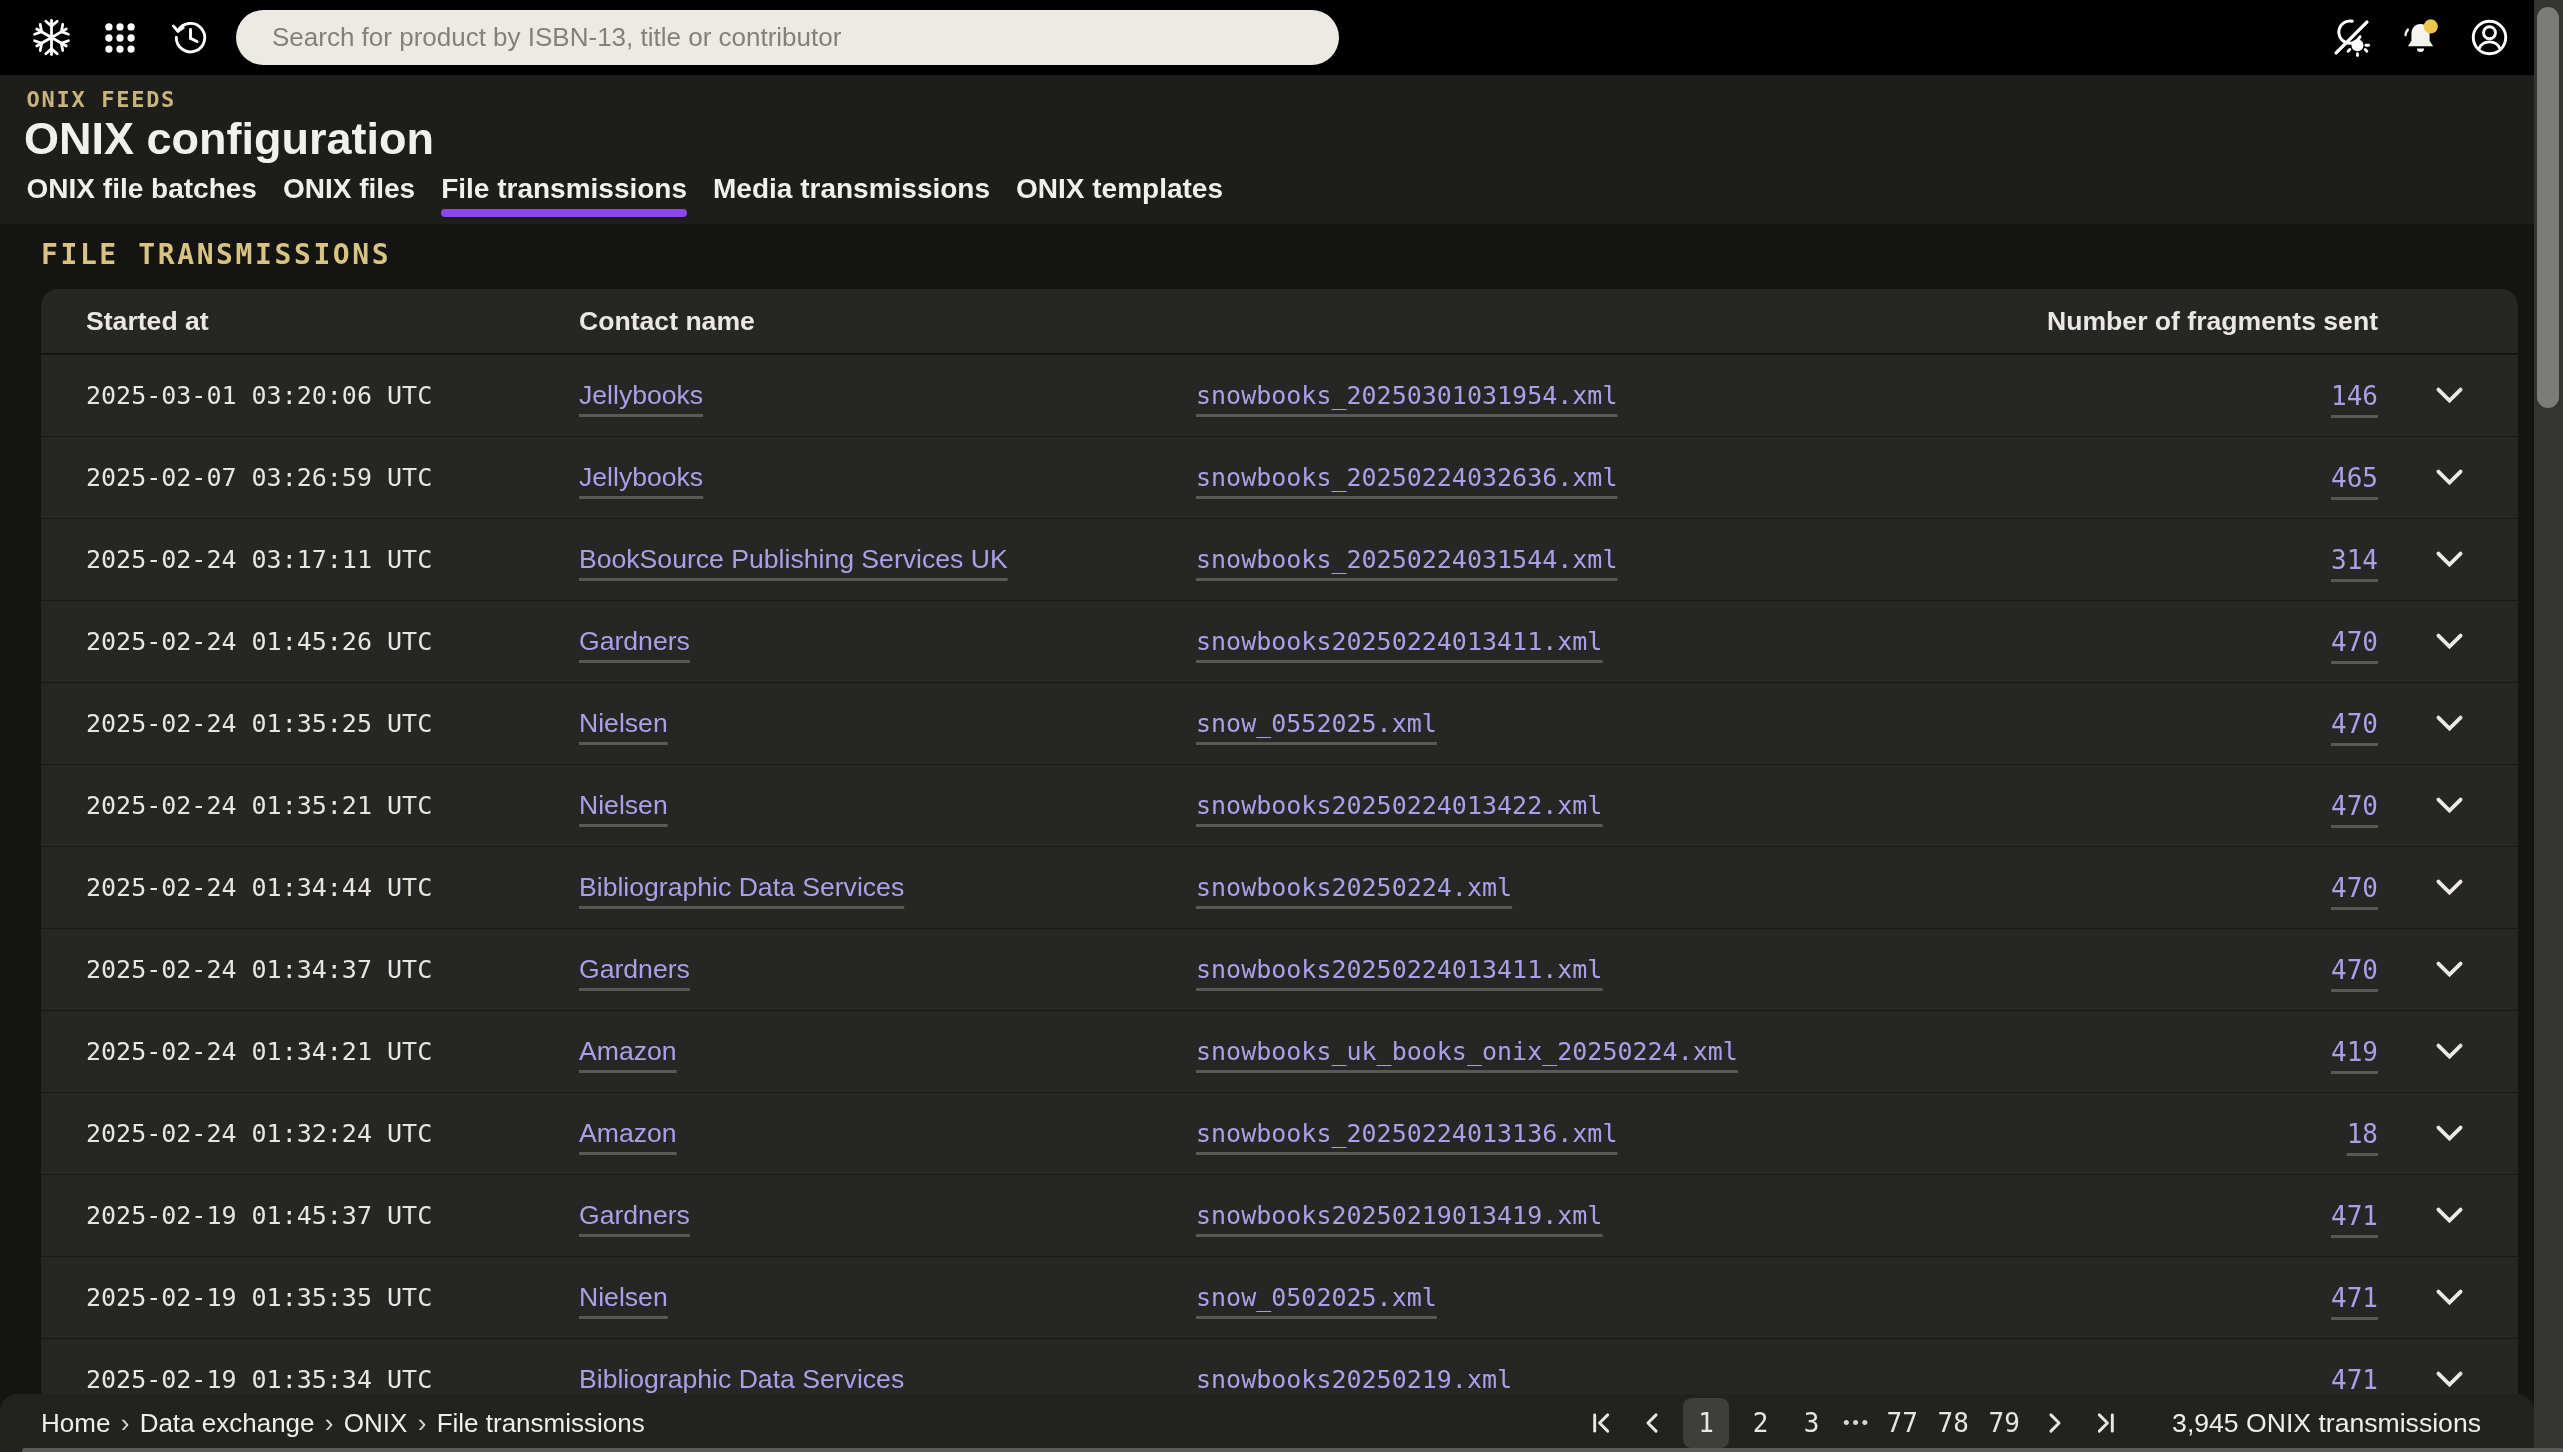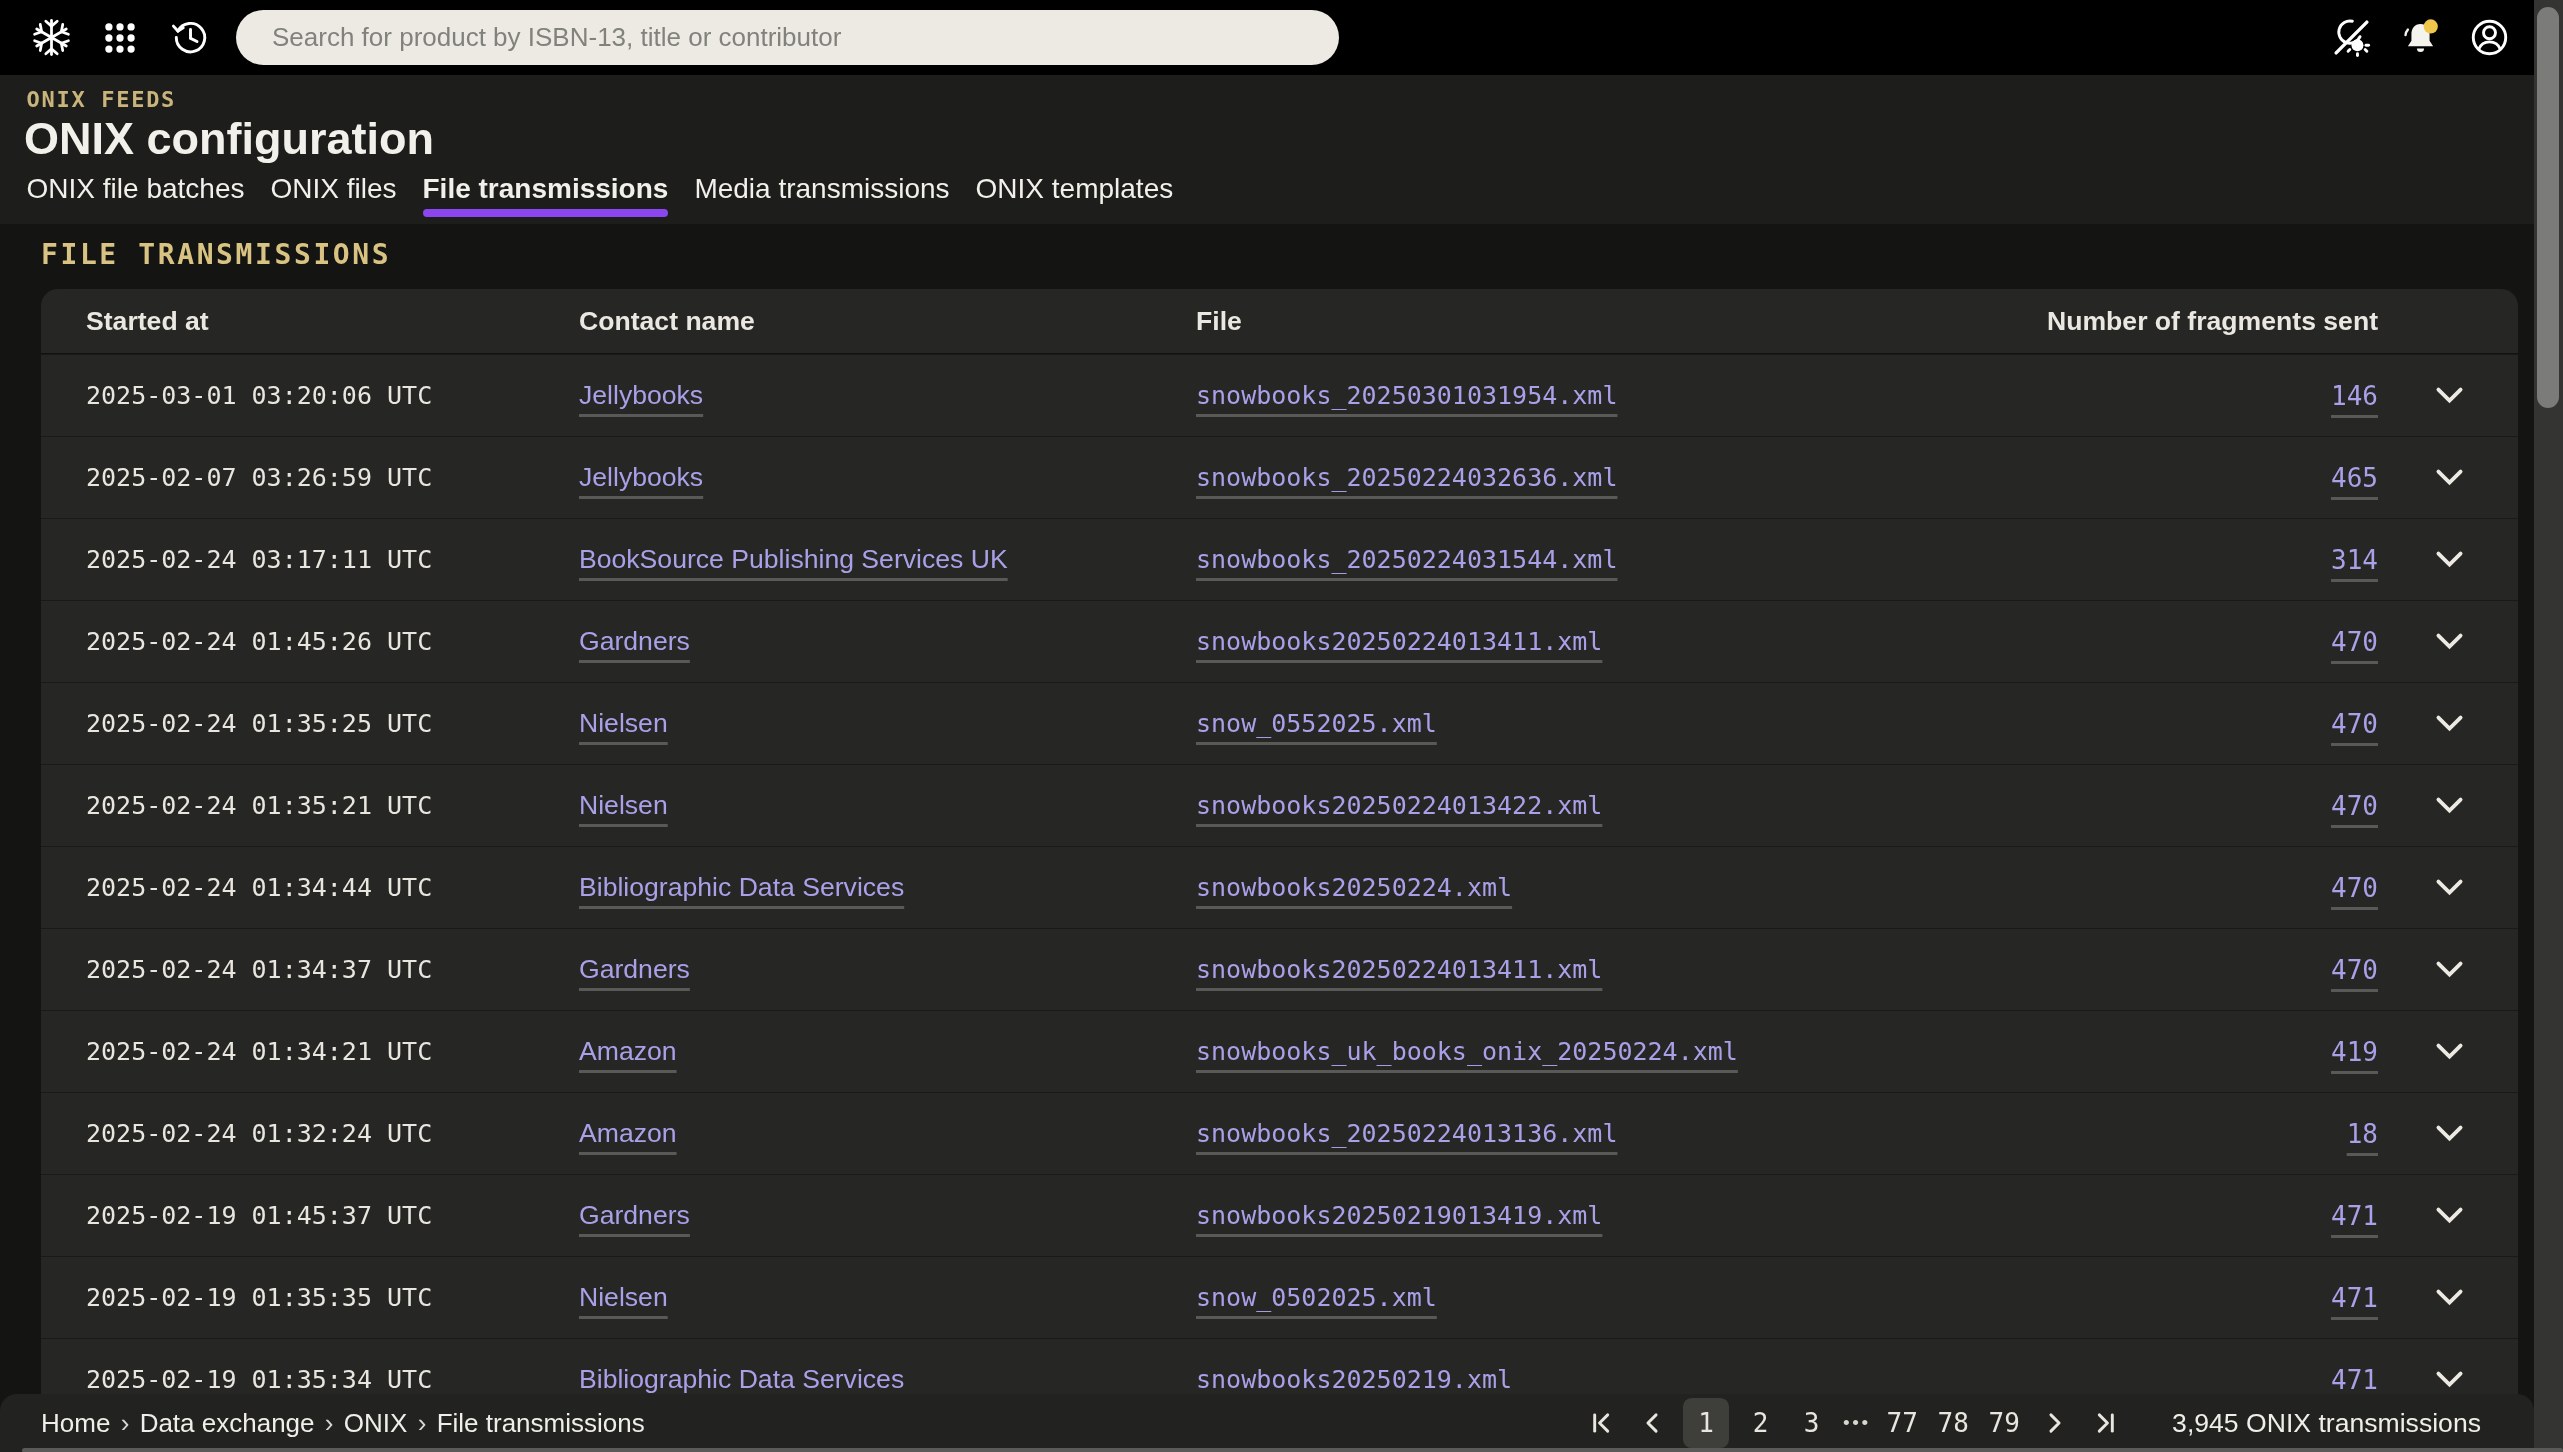--- a/index.html
+++ b/index.html
@@ -31,21 +31,21 @@
   .tb-bell{left:2400px;}
   .tb-account{left:2469px;}
   .searchbar{position:absolute;left:236px;top:10.3px;width:1103px;height:55px;border-radius:27.4px;background:#eceae3;border:none;outline:none;padding:0 36px;font-family:var(--sans);font-size:26px;color:#a16207;}
   .searchbar::placeholder{color:#82827c;opacity:1;}
 
   
   .titlebar{position:absolute;left:0;top:75px;width:2563px;height:149px;background:var(--bg-title);z-index:1;}
   .eyebrow{position:absolute;left:26.6px;top:12px;font-family:var(--mono);font-weight:bold;font-size:22px;letter-spacing:1.7px;color:#c9b47c;}
   .page-title{position:absolute;left:24px;top:38px;font-family:var(--sans);font-weight:bold;font-size:45px;color:var(--white);}
   .tabs{position:absolute;left:26.6px;top:98px;display:flex;gap:26px;}
-  .tab{position:relative;font-size:28px;font-weight:400;color:var(--white);cursor:pointer;white-space:nowrap;padding-bottom:12px;}
+  .tab{position:relative;font-size:28px;font-weight:700;color:var(--white);cursor:pointer;white-space:nowrap;padding-bottom:12px;}
   .tab.active{font-weight:bold;}
   .tab.active::after{content:"";position:absolute;left:0;right:0;bottom:0;height:7.7px;border-radius:4.3px;background:var(--accent);}
 
   
   .content{position:absolute;left:0;top:224px;width:2563px;height:1228px;background:var(--bg-content);z-index:1;}
   .section-heading{position:absolute;left:41px;top:13.7px;font-family:var(--mono);font-weight:bold;font-size:28px;letter-spacing:2.6px;color:#d8c382;}
 
   .table{position:absolute;left:41px;top:65px;width:2477px;border-radius:17px 17px 0 0;overflow:hidden;background:var(--bg-row);}
   .trow{display:grid;grid-template-columns:493px 617px 1097px 85px 142px;align-items:center;padding-left:45px;height:82px;border-top:1.7px solid #191917;}
   .thead{height:65px;border-top:none;border-bottom:1.7px solid #121210;}
@@ -167,21 +167,20 @@
   </div>
 </div>
 
 <div class="content">
   <div class="section-heading">FILE TRANSMISSIONS</div>
 
   <div class="table">
     <div class="trow thead">
       <div class="th">Started at</div>
       <div class="th">Contact name</div>
-      <div class="th">File</div>
       <div class="th num" style="grid-column:4 / span 1;">Number of fragments sent</div>
       <div></div>
     </div>
 
     <div class="trow">
       <div class="cell-date">2025-03-01 03:20:06 UTC</div>
       <a class="cell-link cell-contact">Jellybooks</a>
       <a class="cell-link cell-file">snowbooks_20250301031954.xml</a>
       <a class="cell-link cell-frag">146</a>
       <div class="cell-chevron">

